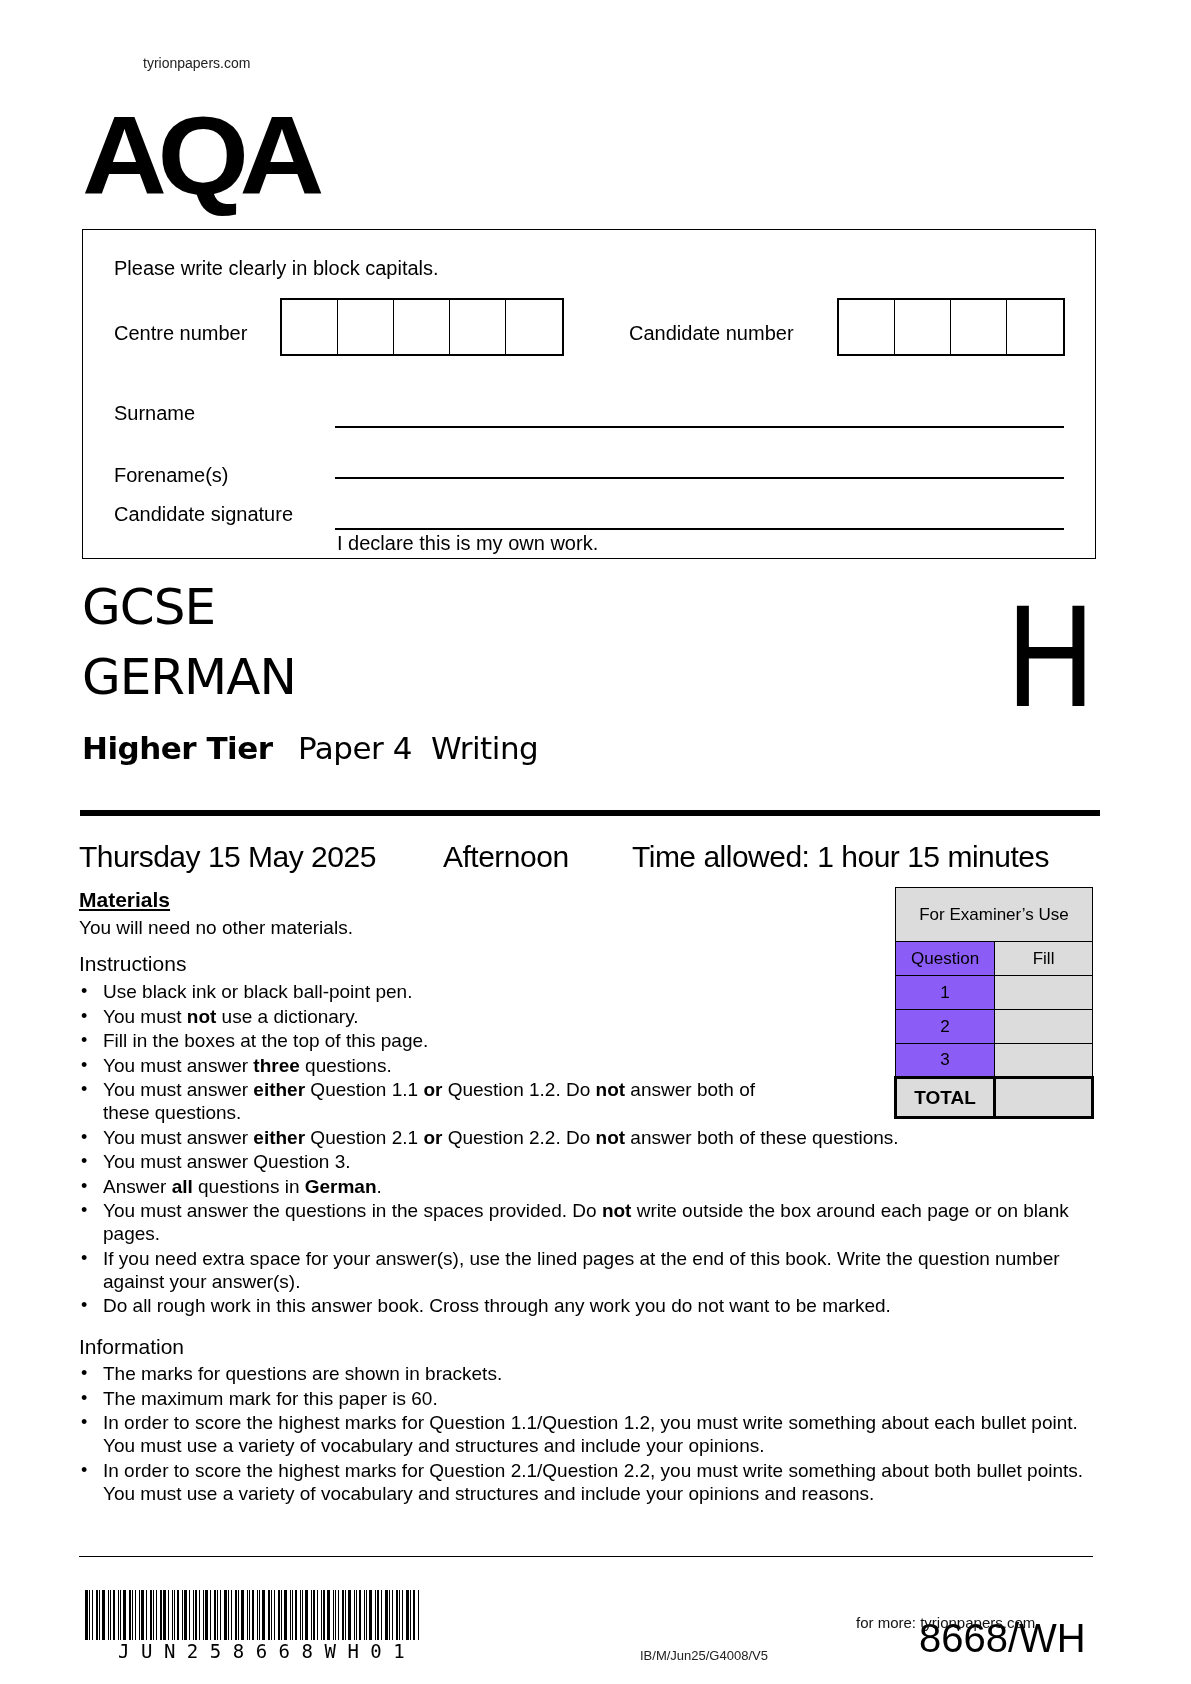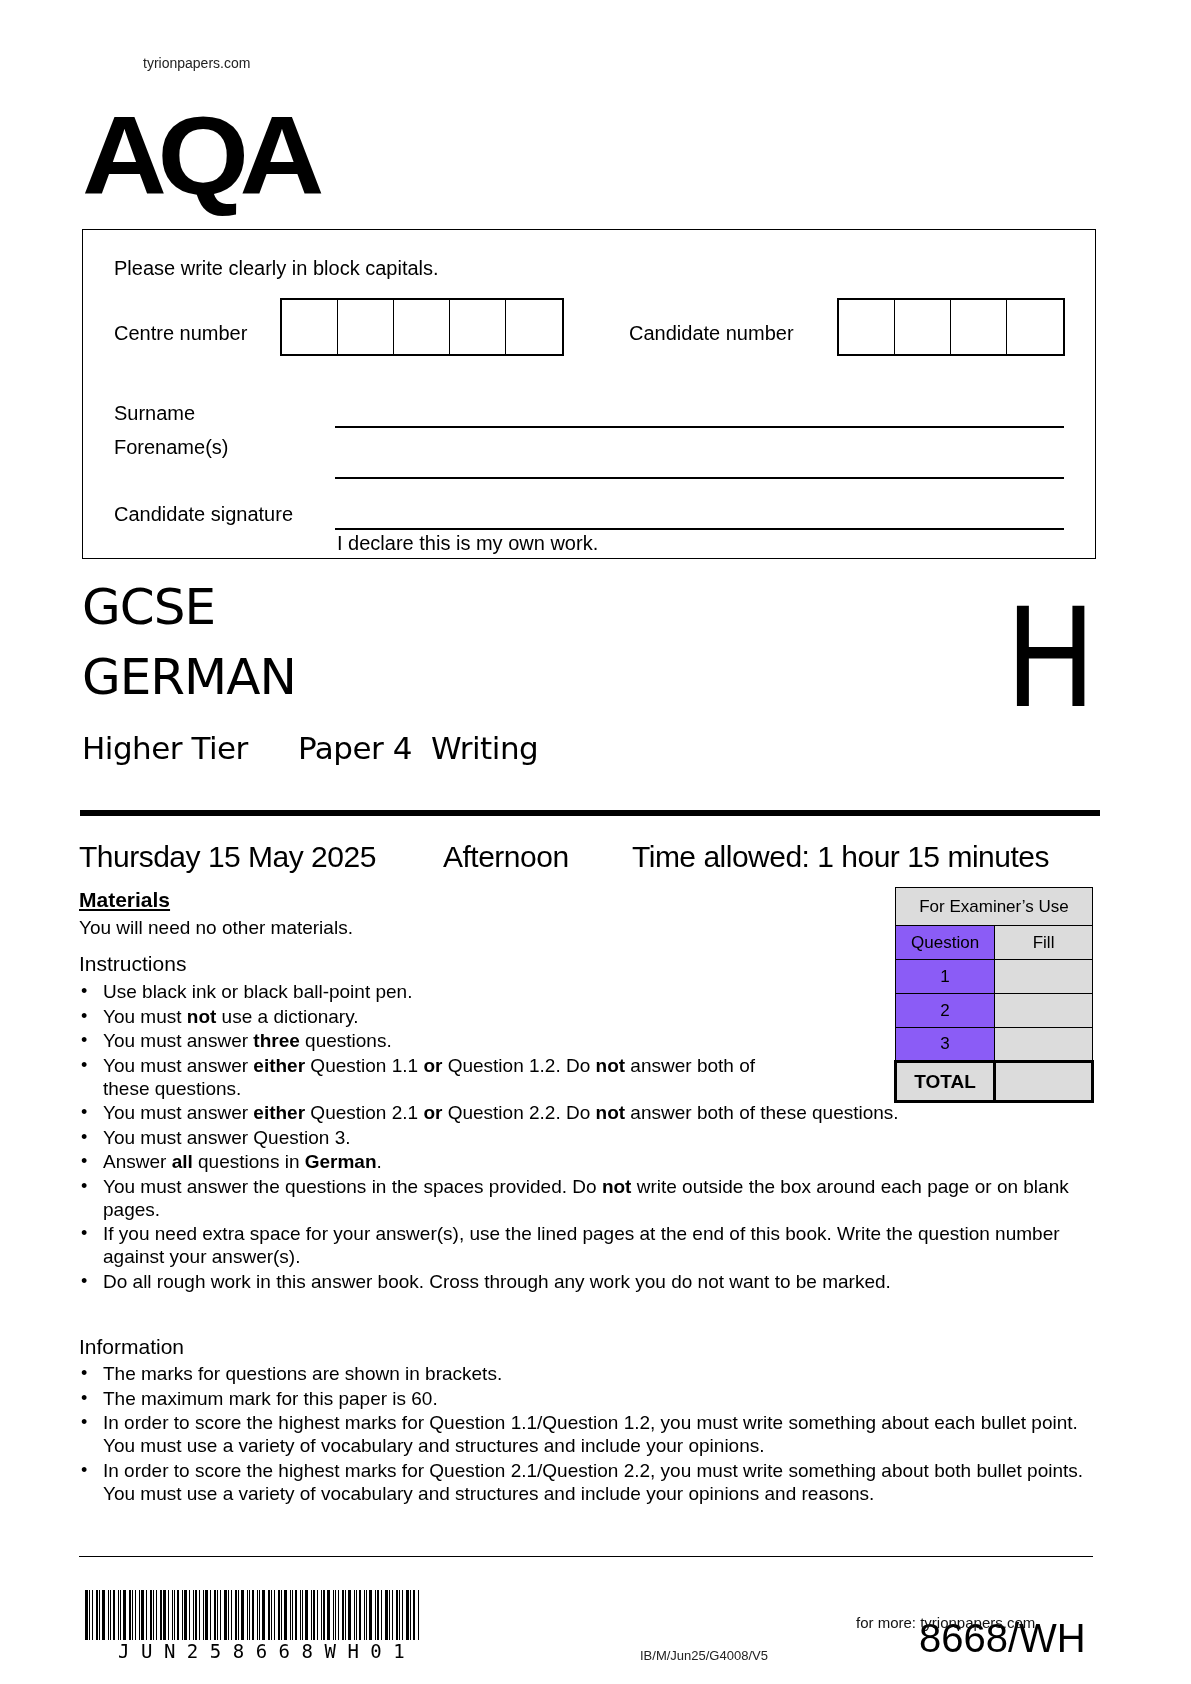--- a/index.html
+++ b/index.html
@@ -34,21 +34,21 @@
   .section-head.bold { font-weight: bold; text-decoration: underline; }
   .plain-text { left: 79px; font-size: 19px; }
   ul.bullets { position: absolute; left: 79px; list-style: none; font-size: 19px; }
   ul.bullets li { position: relative; padding-left: 24px; line-height: 23px; margin-bottom: 1.5px; }
   ul.bullets li::before { content: "\2022"; position: absolute; left: 2px; top: 0; font-size: 18px; }
   ul.bullets li b { font-weight: bold; }
 
   
   .exam-table { left: 894px; top: 887px; width: 200px; border-collapse: collapse; font-size: 17px; }
   .exam-table td { border: 1px solid #000; text-align: center; height: 34px; }
-  .exam-table .hdr { background: #dcdcdc; height: 38px; }
+  .exam-table .hdr { background: #dcdcdc; height: 54px; }
   .exam-table .grey { background: #dcdcdc; width: 100px; }
   .exam-table .white { background: #8b5cf6; width: 100px; }
   .exam-table .total-row td { border: 3px solid #000; height: 40px; background: #dcdcdc; font-weight: bold; font-size: 19px; }
 
   
   .rule-thin { left: 79px; top: 1556px; width: 1014px; height: 1px; background: #000; }
   .barcode { left: 85px; top: 1590px; width: 400px; height: 50px; display: flex; align-items: stretch; }
   .barcode span { display: block; background: #000; margin-right: 2px; }
   .barcode-text { left: 118px; top: 1640px; font-family: "DejaVu Sans Mono", monospace; font-size: 19px; letter-spacing: 11.5px; }
   .ref-code { left: 640px; top: 1648px; font-size: 13px; color: #222; }
@@ -77,48 +77,49 @@
   <div class="digit-row" style="left:754px; top:68px;">
     <div class="cell"></div>
     <div class="cell"></div>
     <div class="cell"></div>
     <div class="cell"></div>
   </div>
 
   <div class="lbl" style="left:31px; top:172px;">Surname</div>
   <div class="line-field" style="top:196px;"></div>
 
-  <div class="lbl" style="left:31px; top:206px;">Forename(s)</div>
+  <div class="lbl" style="left:31px; top:234px;">Forename(s)</div>
   <div class="line-field" style="top:247px;"></div>
 
   <div class="lbl" style="left:31px; top:273px;">Candidate signature</div>
   <div class="line-field" style="top:298px;"></div>
   <div class="lbl" style="left:254px; top:302px;">I declare this is my own work.</div>
 </div>
 
 <div class="abs title-line" style="top:578px;">GCSE</div>
 <div class="abs title-line" style="top:648px;">GERMAN</div>
 <div class="abs tier-h">H</div>
-<div class="abs subtitle" style="left:82px;">Higher Tier</div>
+<div class="abs subtitle" style="left:82px;font-weight:bold;">Higher Tier</div>
 <div class="abs subtitle" style="left:298px;">Paper 4</div>
 <div class="abs subtitle" style="left:431px;">Writing</div>
 
 <div class="abs rule-thick"></div>
 
 <div class="abs dateline" style="left:79px;">Thursday 15 May 2025</div>
 <div class="abs dateline" style="left:443px;">Afternoon</div>
 <div class="abs dateline" style="left:632px;">Time allowed: 1 hour 15 minutes</div>
 
 <div class="abs section-head bold" style="top:888px;">Materials</div>
 <div class="abs plain-text" style="top:917px;">You will need no other materials.</div>
 
 <div class="abs section-head" style="top:952px;">Instructions</div>
 <ul class="bullets" id="instructions-list" style="top:980px; width:1010px;">
     <li><span>Use black ink or black ball-point pen.</span></li>
     <li><span>You must </span><b>not</b><span> use a dictionary.</span></li>
+    <li><span>Fill in the boxes at the top of this page.</span></li>
     <li><span>You must answer </span><b>three</b><span> questions.</span></li>
     <li style="max-width: 720px;"><span>You must answer </span><b>either</b><span> Question 1.1 </span><b>or</b><span> Question 1.2.  Do </span><b>not</b><span> answer both of these questions.</span></li>
     <li><span>You must answer </span><b>either</b><span> Question 2.1 </span><b>or</b><span> Question 2.2.  Do </span><b>not</b><span> answer both of these questions.</span></li>
     <li><span>You must answer Question 3.</span></li>
     <li><span>Answer </span><b>all</b><span> questions in </span><b>German</b><span>.</span></li>
     <li><span>You must answer the questions in the spaces provided.  Do </span><b>not</b><span> write outside the box around each page or on blank pages.</span></li>
     <li><span>If you need extra space for your answer(s), use the lined pages at the end of this book.  Write the question number against your answer(s).</span></li>
     <li><span>Do all rough work in this answer book.  Cross through any work you do not want to be marked.</span></li>
   </ul>
 

